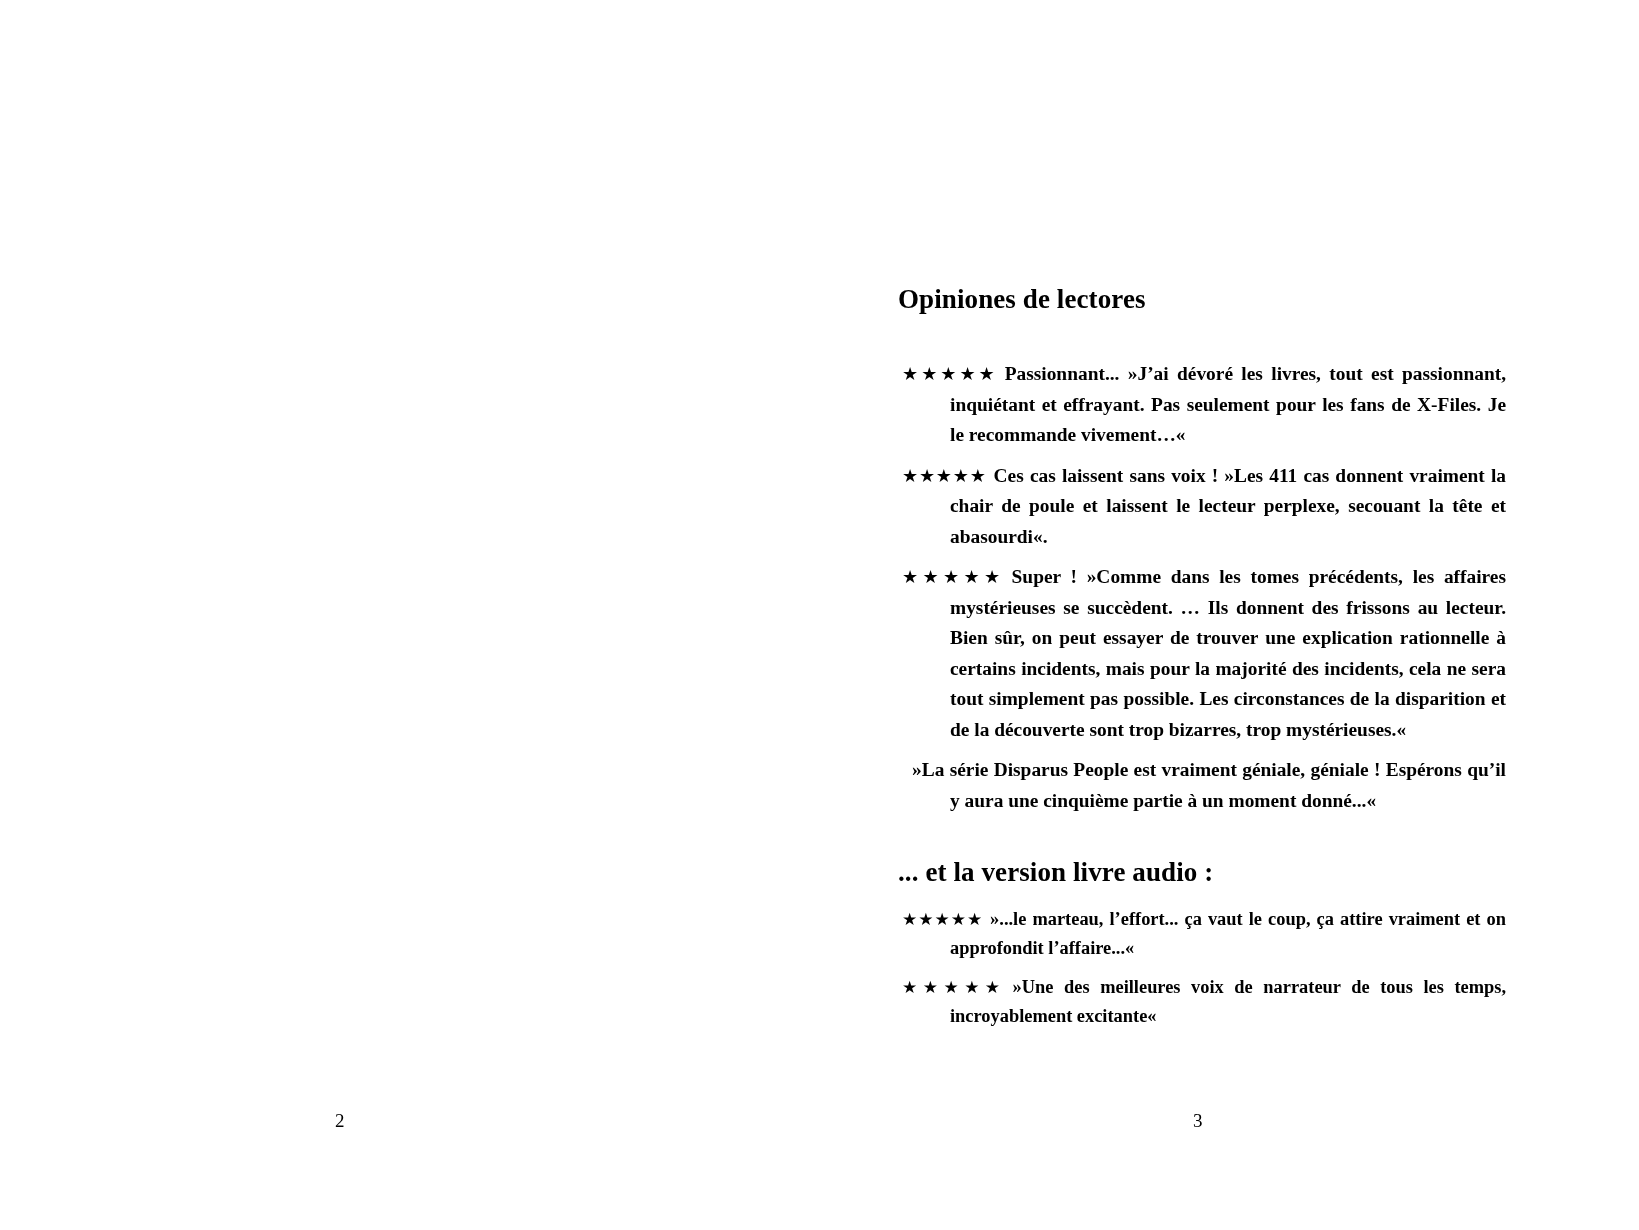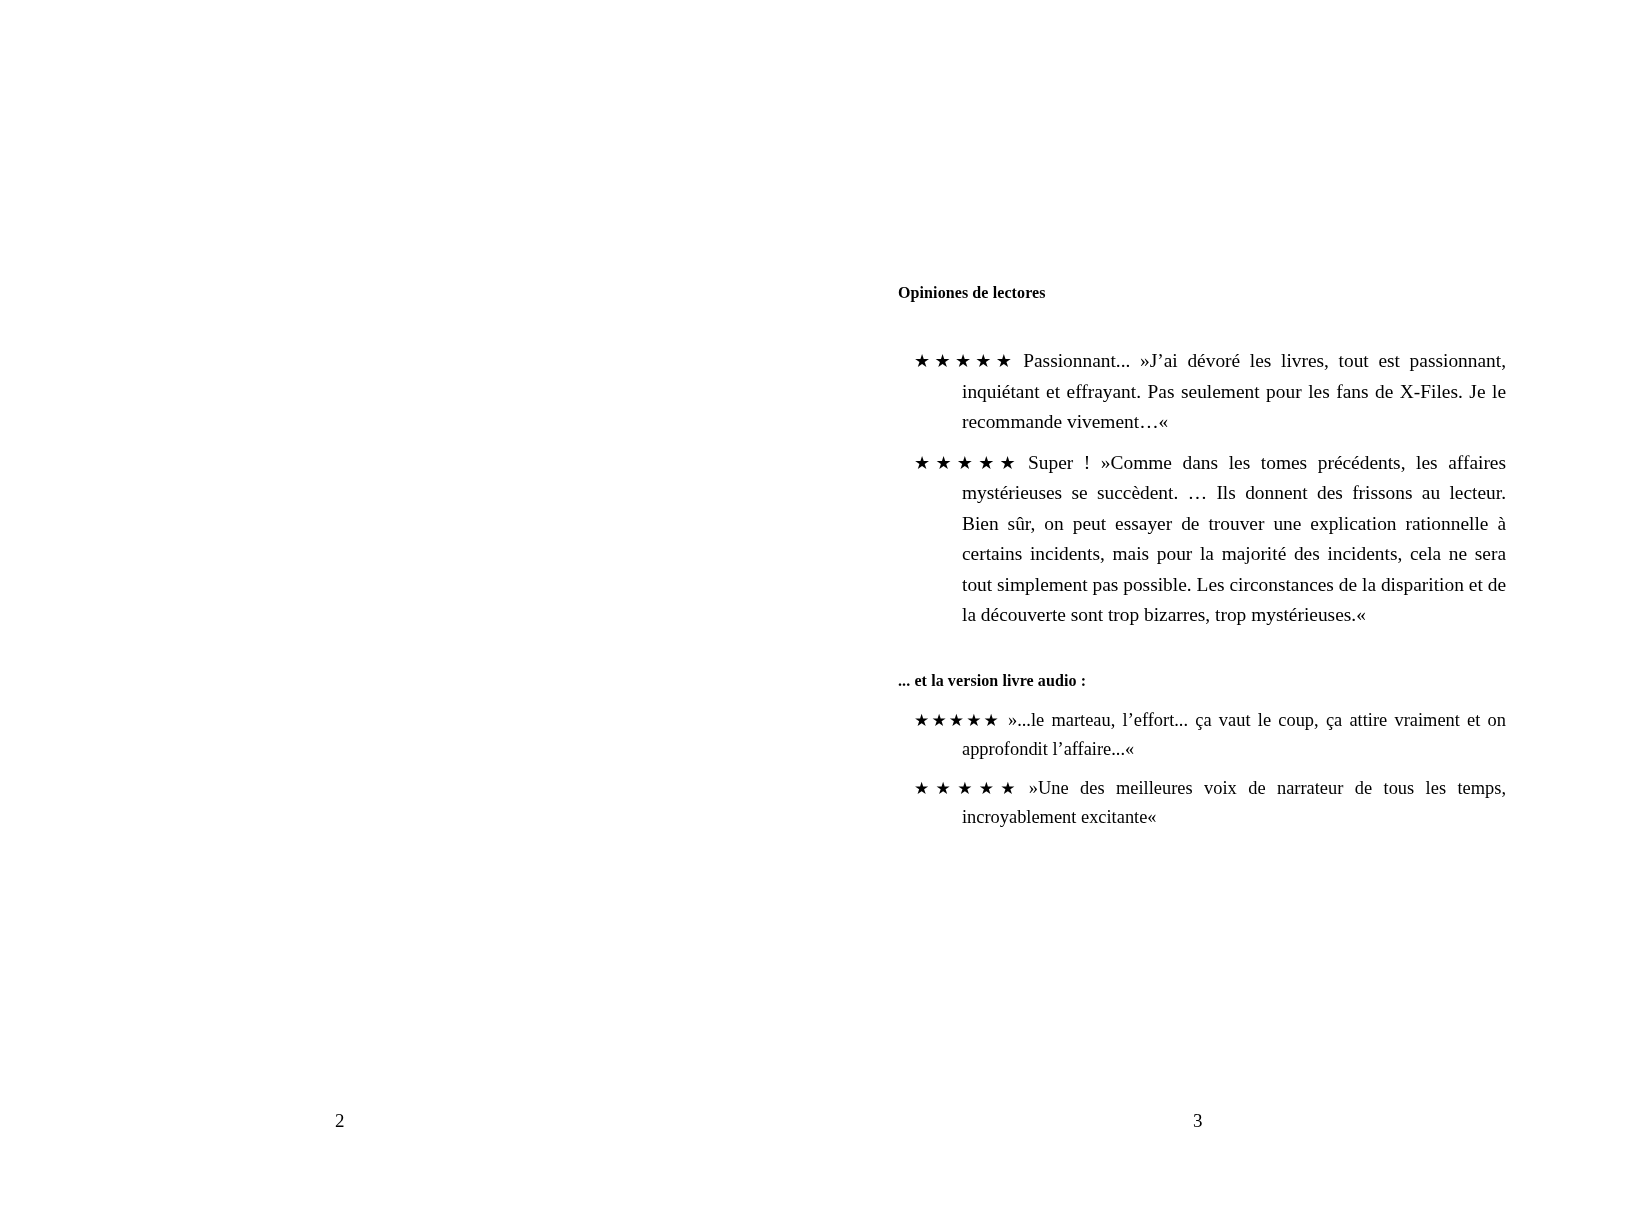--- a/index.html
+++ b/index.html
@@ -46,39 +46,40 @@
 
   
   #content {
     position: absolute;
     left: 898px;
     top: 283px;
     width: 608px;
   }
 
   h2.section-title {
-    font-size: 16px;
+    font-size: 27px;
     font-weight: bold;
     margin: 0;
     padding: 0;
     letter-spacing: 0.1px;
     line-height: 1.2;
   }
 
   .title-gap-after { height: 44px; }
 
   .review {
     position: relative;
-    margin: 0 0 10px 16px;
+    margin: 0 0 10px 4px;
     padding-left: 48px;
     text-align: justify;
     text-justify: inter-word;
     font-size: 19.4px;
     line-height: 30.5px;
     hyphens: manual;
+    font-weight: bold;
   }
   .review:last-child { margin-bottom: 0; }
 
   .review .stars {
     letter-spacing: -0.5px;
     font-size: 18px;
     line-height: 30.5px;
     margin-left: -48px;
     padding-right: 7px;
     white-space: nowrap;
@@ -116,27 +117,33 @@
   <div id="content">
 
     <h2 class="section-title">Opiniones de lectores</h2>
 
     <div class="title-gap-after"></div>
 
     <p class="review">
       <span class="stars">★★★★★</span><span class="body">Passionnant... »J’ai dévoré les livres, tout est passionnant, inquiétant et effrayant. Pas seulement pour les fans de X-Files. Je le recommande vivement…«</span>
     </p>
 
+    <p class="review">
+      <span class="stars">★★★★★</span><span class="body">Ces cas laissent sans voix ! »Les 411 cas donnent vraiment la chair de poule et laissent le lecteur perplexe, secouant la tête et abasourdi«.</span>
+    </p>
 
     <p class="review">
       <span class="stars">★★★★★</span><span class="body">Super ! »Comme dans les tomes précédents, les affaires mystérieuses se succèdent. … Ils donnent des frissons au lecteur. Bien sûr, on peut essayer de trouver une explication rationnelle à certains incidents, mais pour la majorité des incidents, cela ne sera tout simplement pas possible. Les circonstances de la disparition et de la découverte sont trop bizarres, trop mystérieuses.«</span>
     </p>
 
 
 
+    <p class="review nostars">
+      <span class="body">»La série Disparus People est vraiment géniale, géniale ! Espérons qu’il y aura une cinquième partie à un moment donné...«</span>
+    </p>
 
     <div class="block-gap-med"></div>
 
     <h2 class="section-title">... et la version livre audio :</h2>
 
     <div class="block-gap-small"></div>
 
     <p class="review audio-review">
       <span class="stars">★★★★★</span><span class="body">»...le marteau, l’effort... ça vaut le coup, ça attire vraiment et on approfondit l’affaire...«</span>
     </p>

